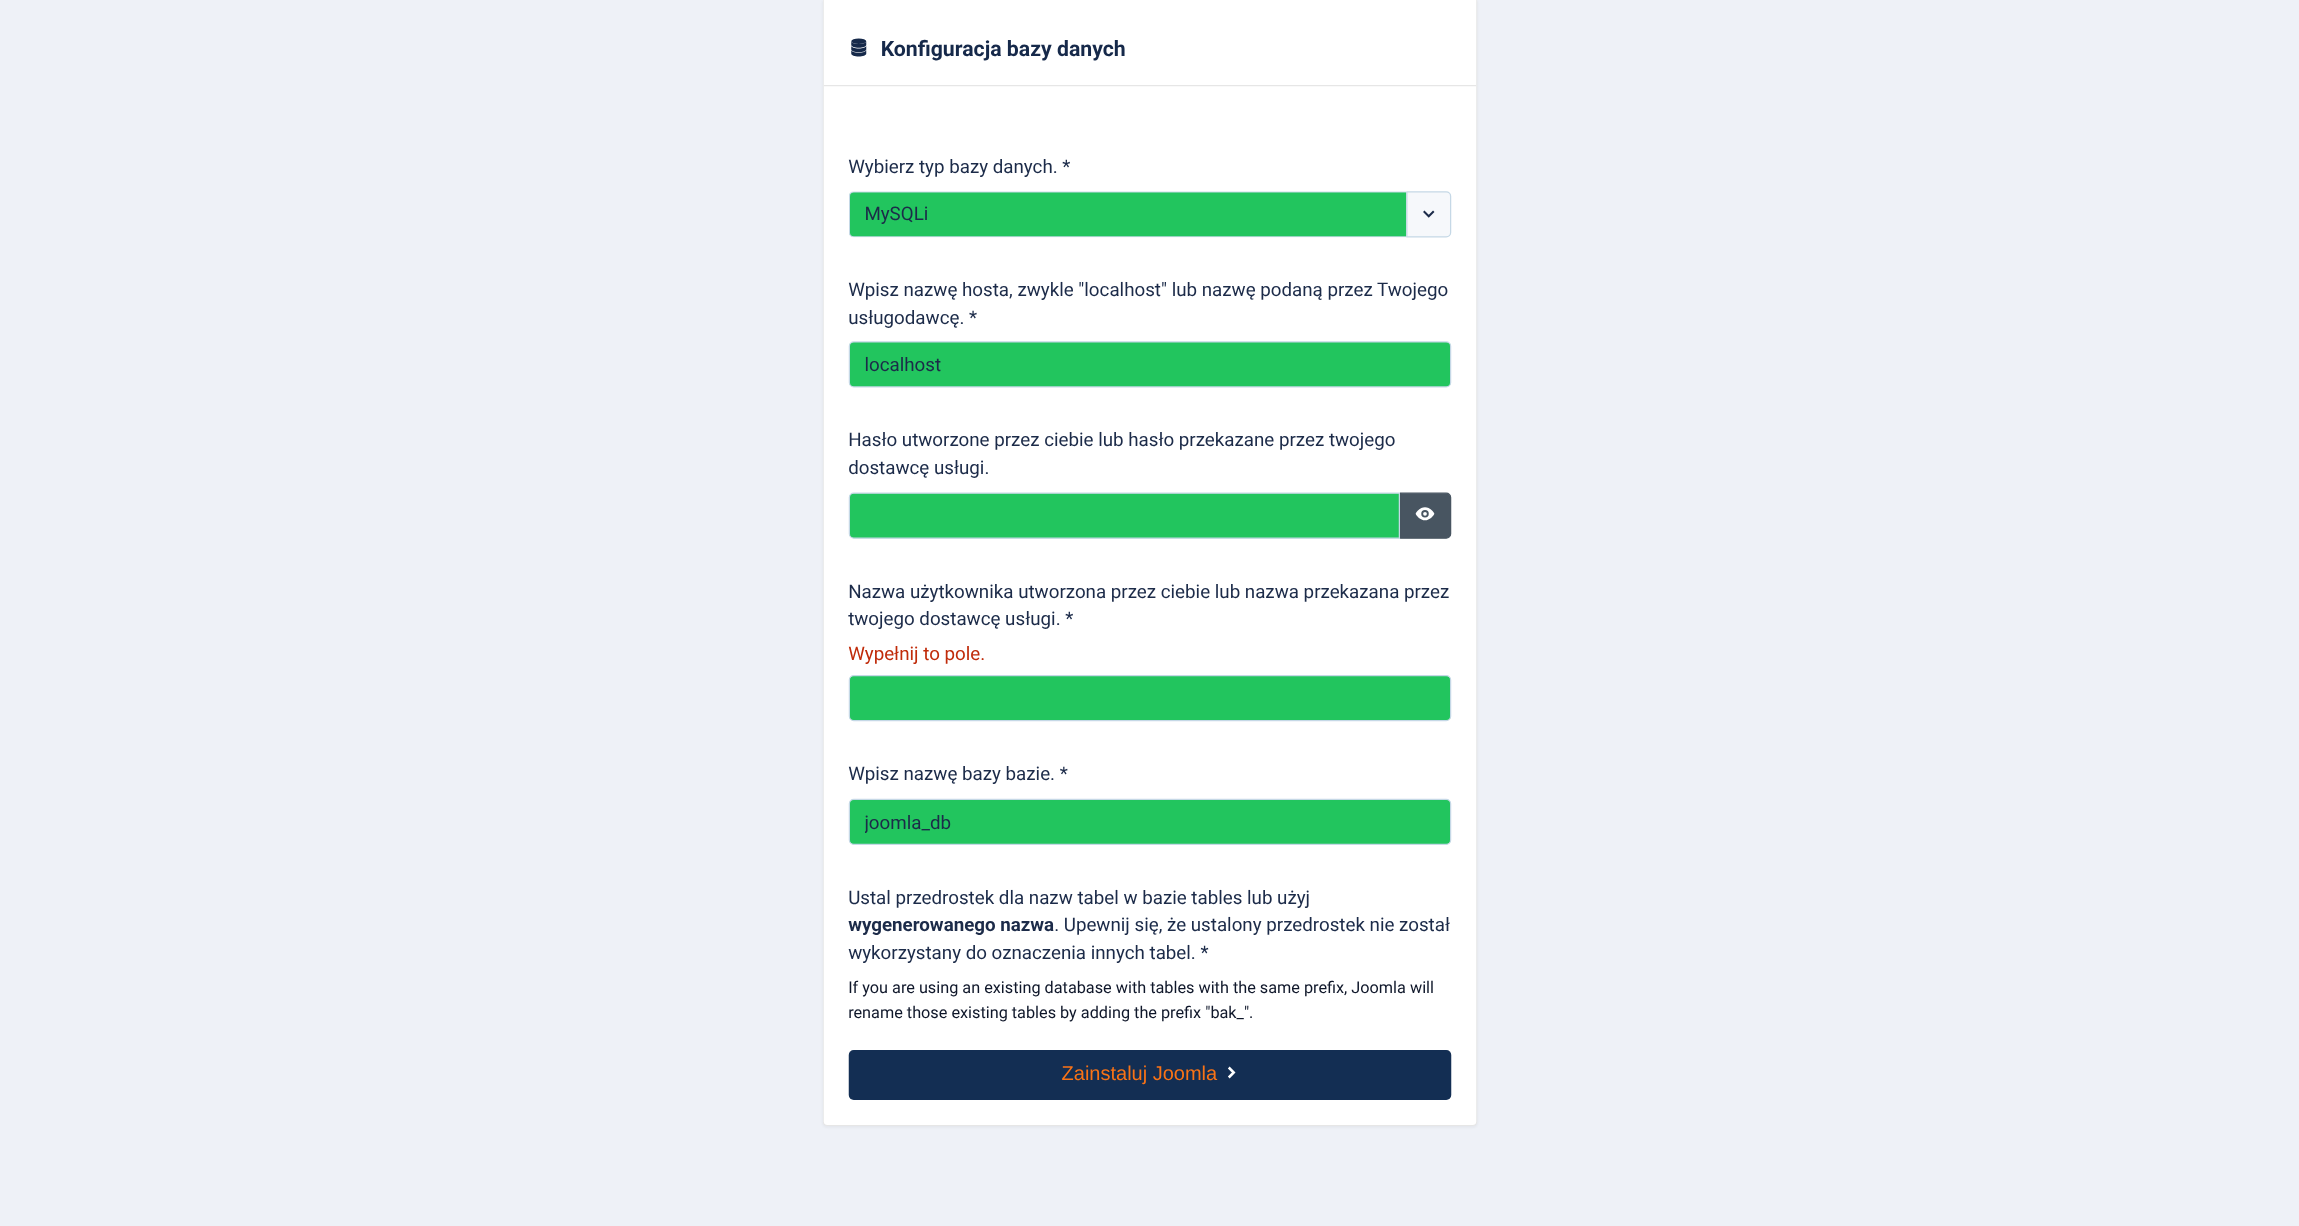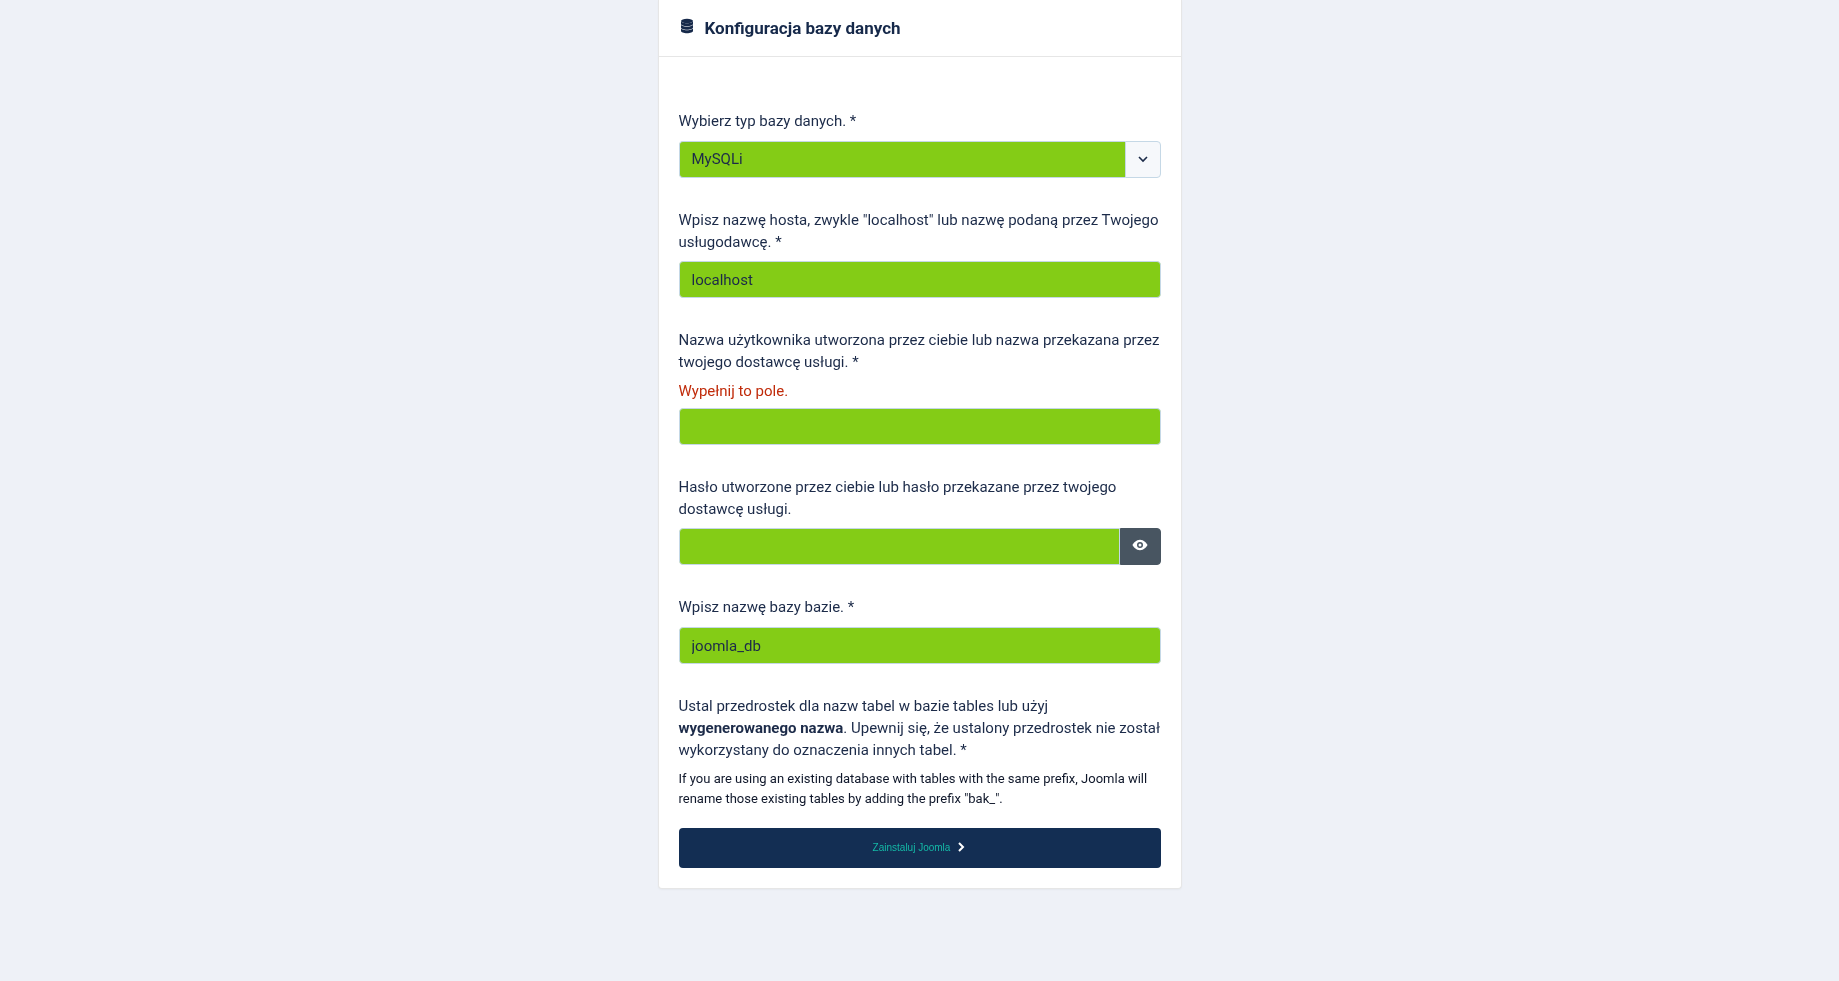--- a/index.html
+++ b/index.html
@@ -21,21 +21,21 @@
       background: #fff;
       width: 524px;
       margin-top: 0;
       border: 1px solid #e6e6e6;
       border-top: none;
       border-radius: 0 0 4px 4px;
       box-shadow: 0 1px 2px rgba(0,0,0,0.04);
       padding-bottom: 20px;
     }
     .card-header {
-      padding: 18px 20px 18px 20px;
+      padding: 30px 20px 18px 20px;
       border-bottom: 1px solid #e6e6e6;
       display: flex;
       align-items: center;
       gap: 10px;
     }
     .card-header-title {
       font-size: 17px;
       font-weight: 700;
       color: #16294a;
     }
@@ -64,21 +64,21 @@
       margin-bottom: 8px;
     }
     .form-control {
       width: 100%;
       height: 37px;
       border: 1px solid #c5d8e6;
       border-radius: 4px;
       padding: 0 12px;
       font-size: 15px;
       color: #1c2b49;
-      background: #84cc16;
+      background: #22c55e;
       font-family: inherit;
     }
     .select-wrap {
       position: relative;
       display: flex;
     }
     .select-wrap .form-control {
       border-top-right-radius: 0;
       border-bottom-right-radius: 0;
       border-right: none;
@@ -122,24 +122,24 @@
       margin-top: 8px;
     }
     .bold-inline {
       font-weight: 700;
     }
     .install-btn {
       width: calc(100% - 40px);
       margin: 10px 20px 0 20px;
       height: 40px;
       background: #132e53;
-      color: #14b8a6;
+      color: #f97316;
       border: none;
       border-radius: 4px;
-      font-size: 10px;
+      font-size: 16px;
       font-weight: 400;
       cursor: pointer;
       display: flex;
       align-items: center;
       justify-content: center;
       gap: 6px;
     }
   </style>
 </head>
 <body>
@@ -172,40 +172,40 @@
         </div>
       </div>
     </div>
 
     <div class="form-group">
       <label class="form-label">Wpisz nazwę hosta, zwykle "localhost" lub nazwę podaną przez Twojego usługodawcę. *</label>
       <input type="text" class="form-control" value="localhost" style="">
     </div>
 
     <div class="form-group">
-      <label class="form-label">Nazwa użytkownika utworzona przez ciebie lub nazwa przekazana przez twojego dostawcę usługi. *</label>
-      <div class="error-text">Wypełnij to pole.</div>
-      <input type="text" class="form-control" value="" style="">
-    </div>
-
-    <div class="form-group">
       <label class="form-label">Hasło utworzone przez ciebie lub hasło przekazane przez twojego dostawcę usługi.</label>
       <div class="password-wrap">
         <input type="password" class="form-control" value="" style="">
         <button class="eye-btn" type="button">
           <span>
             <svg width="18" height="18" viewBox="0 0 24 24" fill="white">
               <path d="M12 5c-5 0-9 4.5-10 7 1 2.5 5 7 10 7s9-4.5 10-7c-1-2.5-5-7-10-7zm0 11a4 4 0 110-8 4 4 0 010 8zm0-6a2 2 0 100 4 2 2 0 000-4z"></path>
             </svg>
           </span>
         </button>
       </div>
     </div>
 
     <div class="form-group">
+      <label class="form-label">Nazwa użytkownika utworzona przez ciebie lub nazwa przekazana przez twojego dostawcę usługi. *</label>
+      <div class="error-text">Wypełnij to pole.</div>
+      <input type="text" class="form-control" value="" style="">
+    </div>
+
+    <div class="form-group">
       <label class="form-label">Wpisz nazwę bazy bazie. *</label>
       <input type="text" class="form-control" value="joomla_db" style="">
     </div>
 
     <div class="form-group">
       <label class="form-label">
         <span>Ustal przedrostek dla nazw tabel w bazie tables lub użyj </span><span class="bold-inline">wygenerowanego nazwa</span><span>. Upewnij się, że ustalony przedrostek nie został wykorzystany do oznaczenia innych tabel. *</span>
       </label>
       <div class="help-text">If you are using an existing database with tables with the same prefix, Joomla will rename those existing tables by adding the prefix "bak_".</div>
     </div>

